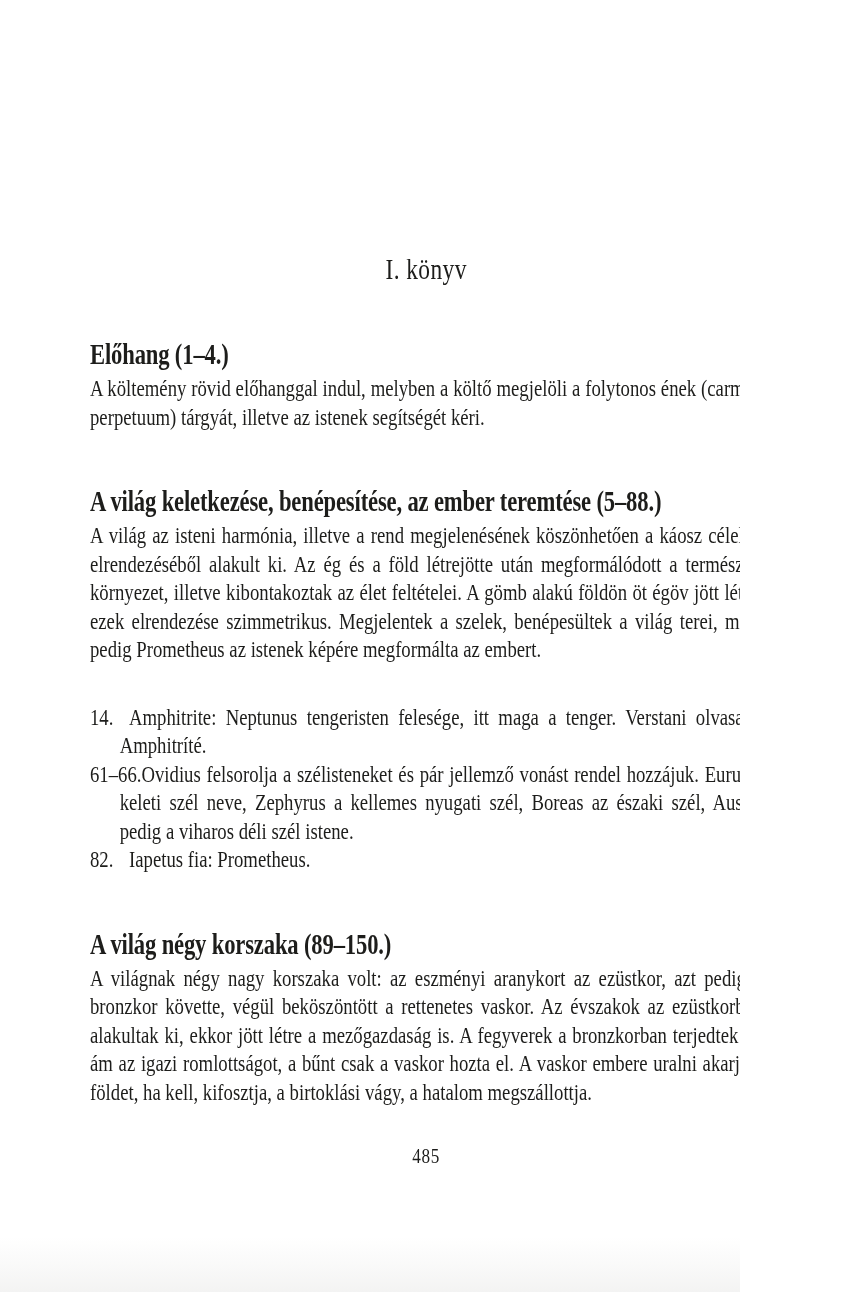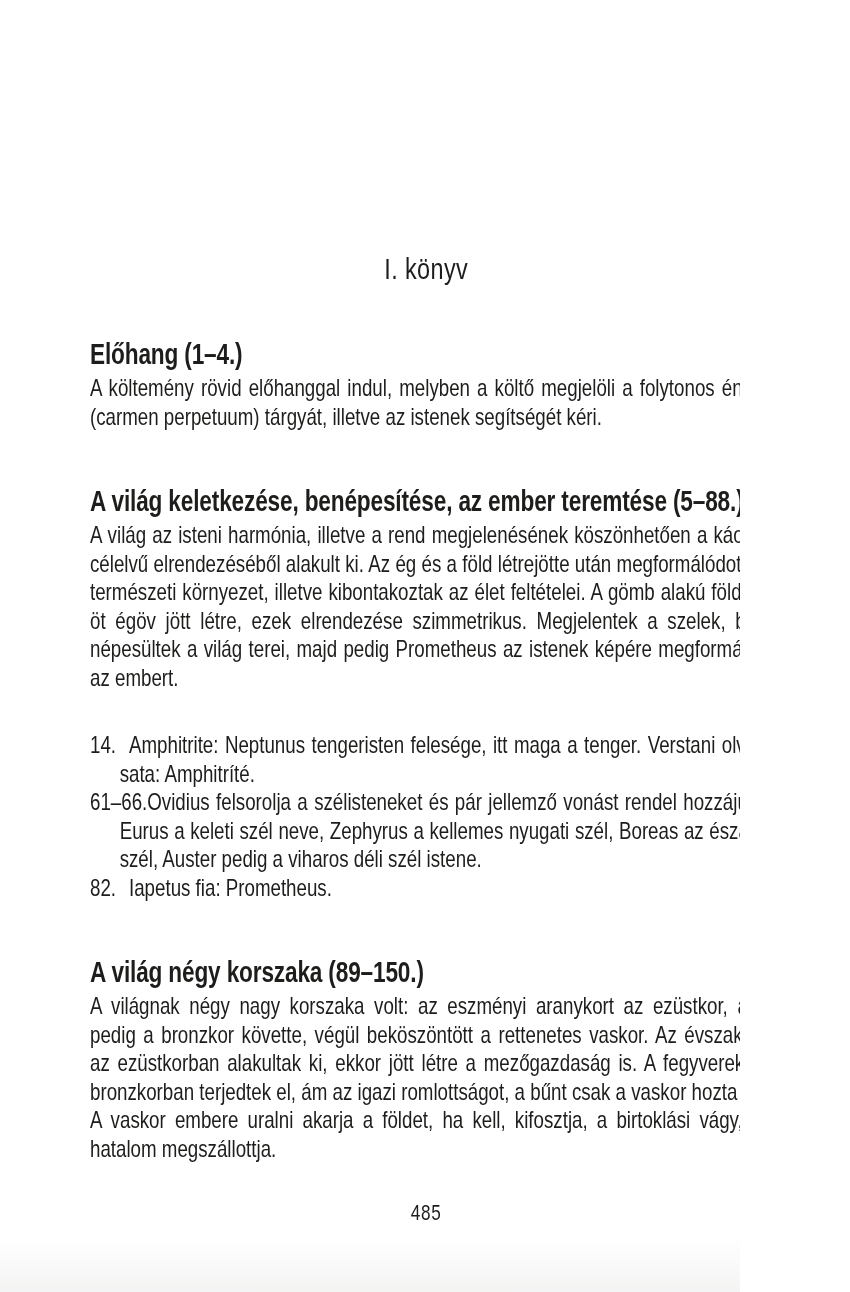--- a/index.html
+++ b/index.html
@@ -6,21 +6,21 @@
     margin: 0;
     padding: 0;
     background: #ffffff;
   }
   .page {
     position: relative;
     width: 740px;
     height: 1292px;
     background: #ffffff;
     overflow: hidden;
-    font-family: Liberation Sans, sans-serif;
+    font-family: Liberation Serif, serif;
     color: #1d1d1b;
   }
   
   .content {
     position: absolute;
     left: 90px;
     top: 0;
     width: 862px;
     transform: scaleX(0.78);
     transform-origin: 0 0;

